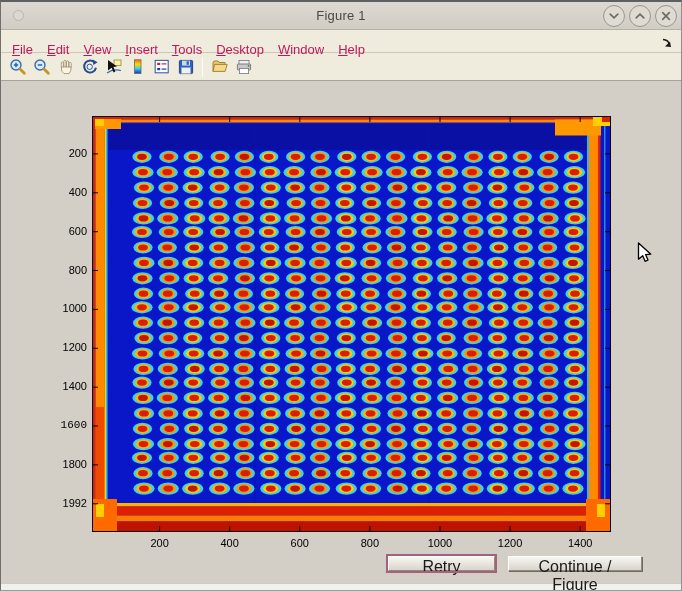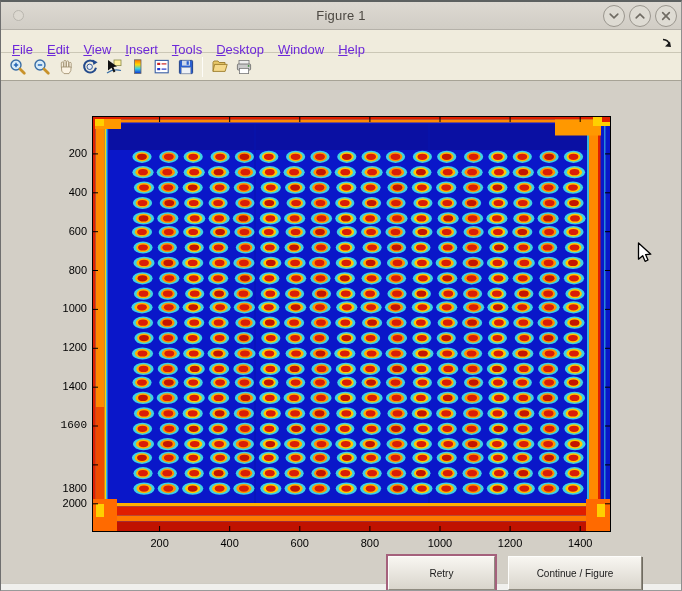--- a/index.html
+++ b/index.html
@@ -30,40 +30,40 @@
     width:22px;height:22px;border-radius:50%;
     border:1px solid #9a968e;background:#dedbd3;
     display:flex;align-items:center;justify-content:center;cursor:default;
   }
   
   .menubar{
     position:relative;height:23px;background:#f0ecdd;border-bottom:1px solid #cbc7b6;
     display:flex;align-items:center;padding-left:4px;
   }
   .menu-item{
-    font-size:13px;color:#6d28d9;padding:2px 7px;cursor:default;margin-top:16px;
+    font-size:13px;color:#be185d;padding:2px 7px;cursor:default;margin-top:16px;
   }
   .menu-item u{text-decoration:underline;}
   .menu-overflow{position:absolute;right:8px;top:5px;width:13px;height:13px;}
   
   .toolbar{
     height:28px;background:#f0ecdd;border-bottom:1px solid #a7a396;
     display:flex;align-items:center;padding-left:5px;
   }
   .tool-icon{width:24px;height:22px;display:flex;align-items:center;justify-content:center;border-radius:2px;}
   .tool-sep{width:1px;height:20px;background:#aaa698;border-right:1px solid #fdfcf8;margin:0 5px 0 4px;}
   
   .content{position:relative;height:502px;background:#d3cfc6;}
   .plot-box{position:absolute;left:91px;top:35px;width:519px;height:416px;border:1px solid #000;background:#0a17c9;}
   .plot-box svg{display:block;}
   .ytick{position:absolute;left:38px;width:48px;text-align:right;font-size:11px;color:#000;pointer-events:none;}
   .xtick{position:absolute;top:456px;width:50px;text-align:center;font-size:11px;color:#000;pointer-events:none;}
   
   .btn{
-    position:absolute;height:34px;font-family:"Liberation Sans",sans-serif;font-size:10px;color:#1a1a1a;
+    position:absolute;height:15px;font-family:"Liberation Sans",sans-serif;font-size:16px;color:#1a1a1a;
     background:linear-gradient(#f8f6f1,#d9d5cc);
     border:1px solid #8f8b80;border-top-color:#fdfdfb;border-left-color:#fdfdfb;
     box-shadow:1px 1px 0 #6f6b60;cursor:default;
   }
   .btn-retry{left:387px;top:475px;width:107px;outline:2px solid #a5617c;outline-offset:0;}
   .btn-continue{left:507px;top:475px;width:134px;}
   
   .bottomstrip{height:8px;background:#f0f0ed;border-top:1px solid #cfccc3;}
   .mouse-cursor{position:absolute;left:636px;top:161px;pointer-events:none;}
 </style>
@@ -1519,22 +1519,22 @@
       <path d="M1.5 1 L1.5 17.2 L5.7 13.7 L8.1 19.3 L11 18 L8.6 12.6 L13.8 12.2 Z" fill="#ffffff" stroke="#000" stroke-width="1.3" stroke-linejoin="round"></path>
     </svg>
   <div class="ytick" style="top: 65.9296px;">200</div>
       <div class="ytick" style="top: 104.803px;">400</div>
       <div class="ytick" style="top: 143.676px;">600</div>
       <div class="ytick" style="top: 182.549px;">800</div>
       <div class="ytick" style="top: 221.423px;">1000</div>
       <div class="ytick" style="top: 260.296px;">1200</div>
       <div class="ytick" style="top: 299.169px;">1400</div>
       <div class="ytick" style="top: 338.042px; font-family: Liberation Mono, monospace;">1600</div>
-      <div class="ytick" style="top: 376.915px; margin-top: 24px;">1800</div>
-      <div class="ytick" style="top: 415.789px;">2000</div>
+      <div class="ytick" style="top: 376.915px;">1800</div>
+      <div class="ytick" style="top: 415.789px;">1992</div>
       <div class="xtick" style="left: 133.597px;">200</div>
       <div class="xtick" style="left: 203.698px;">400</div>
       <div class="xtick" style="left: 273.8px;">600</div>
       <div class="xtick" style="left: 343.902px;">800</div>
       <div class="xtick" style="left: 414.003px;">1000</div>
       <div class="xtick" style="left: 484.105px;">1200</div>
       <div class="xtick" style="left: 554.207px;">1400</div>
     </div>
 
   <div class="bottomstrip"></div>

